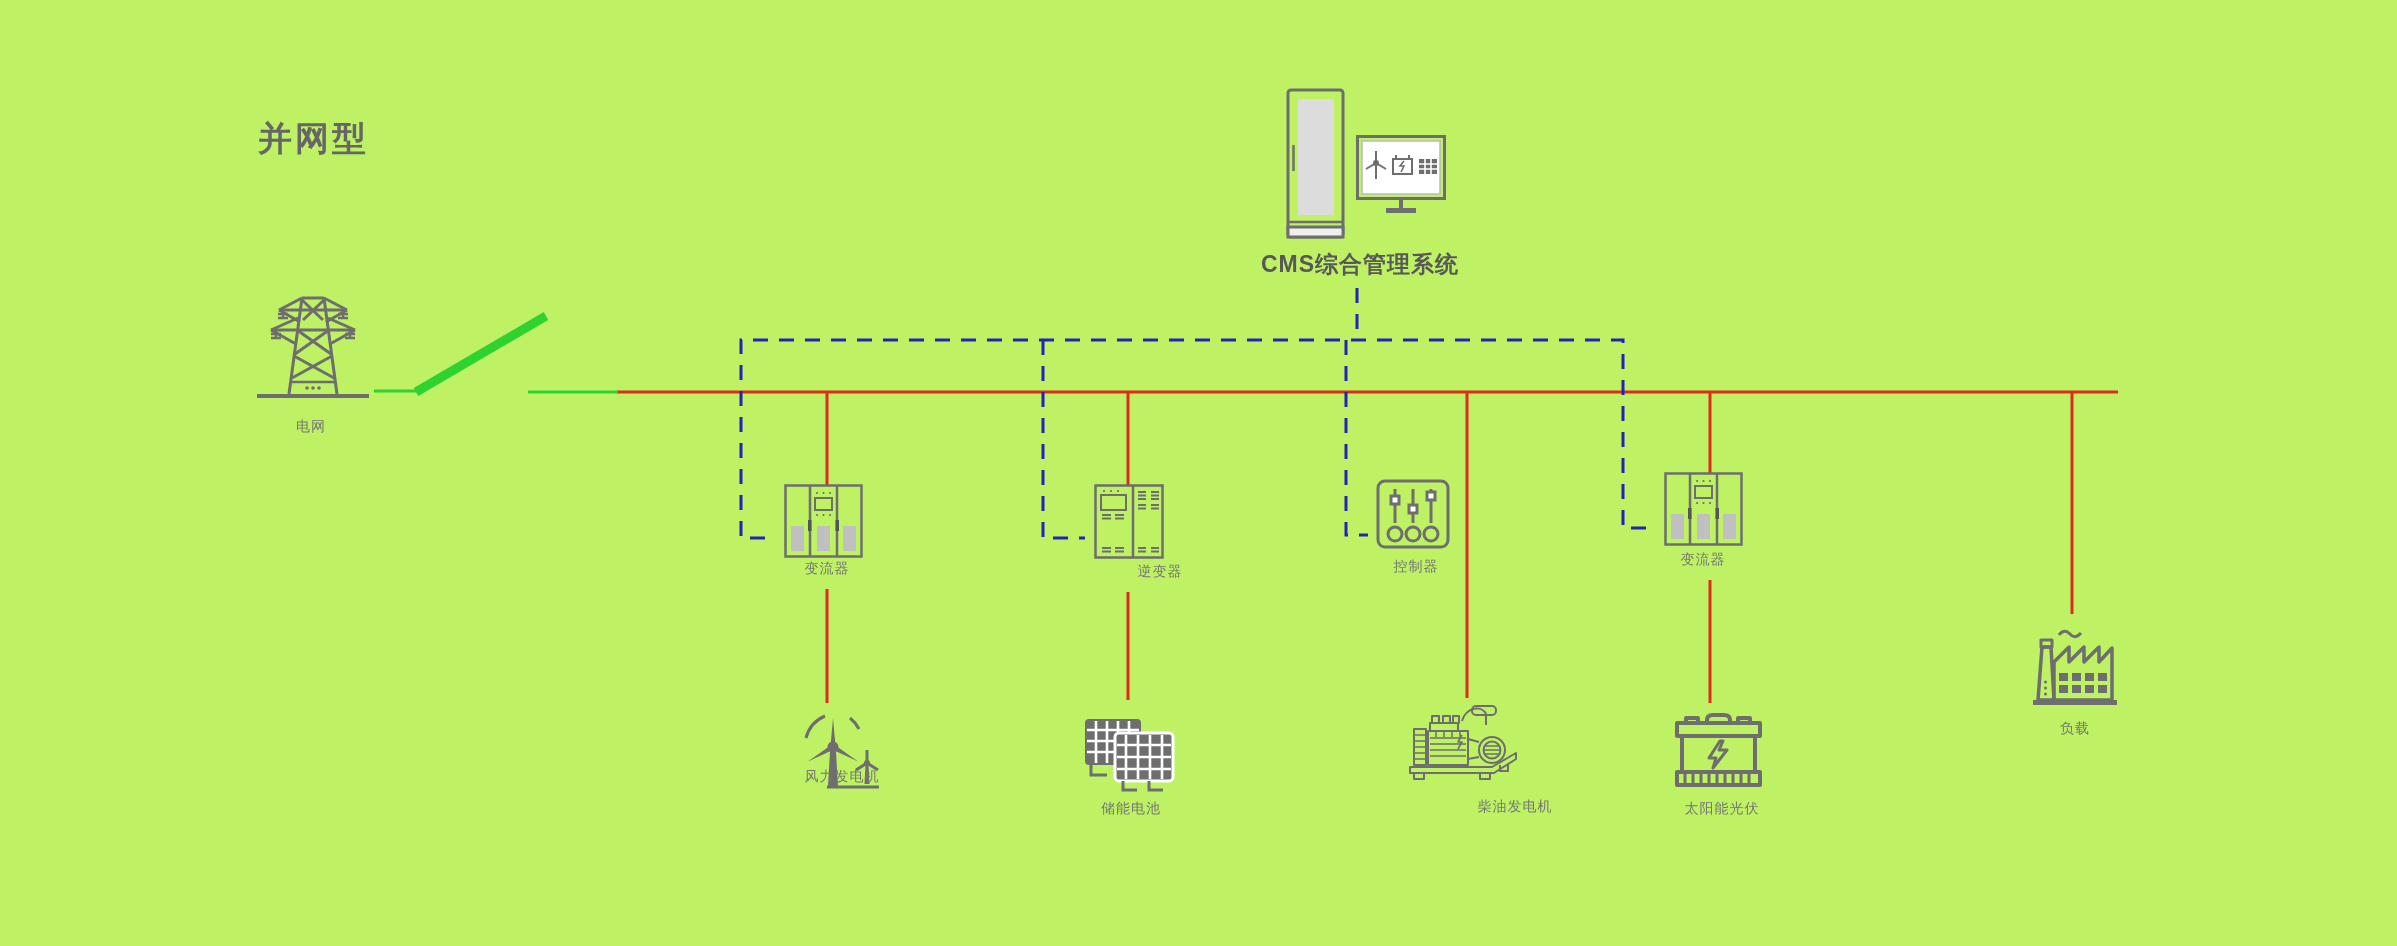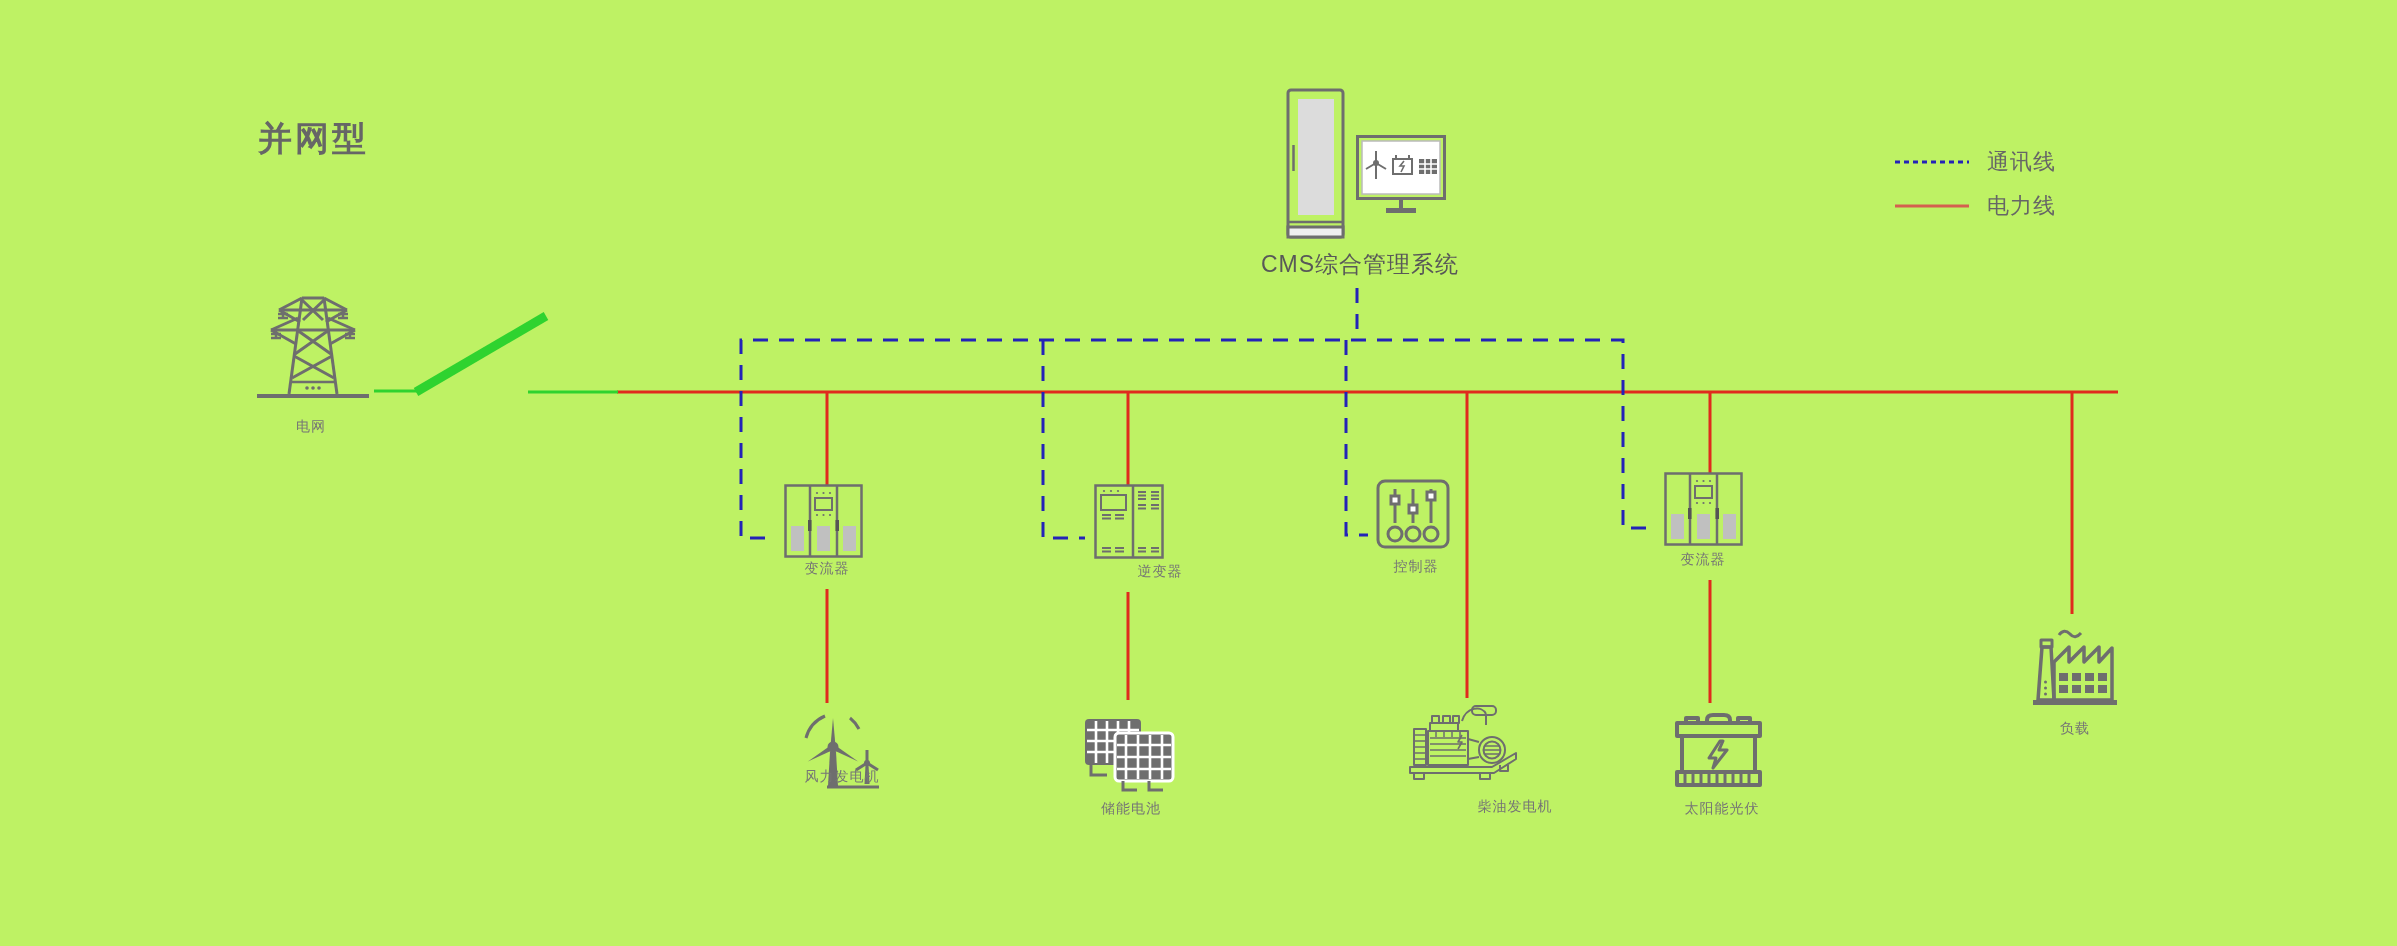--- a/index.html
+++ b/index.html
@@ -10,21 +10,21 @@
   html,body{margin:0;padding:0;background:#fff;}
   body{font-family:"Liberation Sans","DejaVu Sans",sans-serif;}
   .canvas{position:relative;width:2397px;height:946px;background:#bef264;overflow:hidden;}
   .wires{position:absolute;left:0;top:0;}
   .power line, .power path{stroke:var(--power);stroke-width:3;fill:none;}
   .switch line{stroke:var(--switch);fill:none;}
   .comm path, .comm line{stroke:var(--comm);stroke-width:3;fill:none;stroke-dasharray:15 11;}
   .icon{position:absolute;}
   .icon .ln{stroke:var(--icon);fill:none;}
   .lbl{position:absolute;transform:translateX(-50%);font-size:14px;color:var(--text);white-space:nowrap;letter-spacing:1px;}
-  .lbl.big{font-weight:normal;font-size:23px;color:#585858;letter-spacing:1px;}
+  .lbl.big{font-weight:bold;font-size:23px;color:#585858;letter-spacing:1px;}
   .title{position:absolute;left:258px;top:116px;font-size:34px;font-weight:bold;color:var(--title);letter-spacing:3px;}
   .legend{position:absolute;left:1893px;top:148px;display:flex;flex-direction:column;gap:16px;}
   .legend-row{display:flex;align-items:center;height:28px;}
   .legend-row span{margin-left:16px;font-size:22px;color:#666;letter-spacing:1px;}
   .swatch{display:block;}
 </style>
 </head>
 <body>
 
 <div class="canvas">
@@ -302,28 +302,14 @@
   <div class="lbl" style="left:827px;top:560px">变流器</div>
   <div class="lbl" style="left:1160px;top:563px">逆变器</div>
   <div class="lbl" style="left:1416px;top:558px">控制器</div>
   <div class="lbl" style="left:1703px;top:551px">变流器</div>
   <div class="lbl" style="left:842px;top:768px">风力发电机</div>
   <div class="lbl" style="left:1131px;top:800px">储能电池</div>
   <div class="lbl" style="left:1515px;top:798px">柴油发电机</div>
   <div class="lbl" style="left:1722px;top:800px">太阳能光伏</div>
   <div class="lbl" style="left:2075px;top:720px">负载</div>
 
-  <div class="legend">
-    <div class="legend-row">
-      <svg class="swatch" width="78" height="8">
-        <line x1="2" y1="4" x2="76" y2="4" stroke="var(--comm)" stroke-width="3" stroke-dasharray="5 4"></line>
-      </svg>
-      <span>通讯线</span>
-    </div>
-    <div class="legend-row">
-      <svg class="swatch" width="78" height="8">
-        <line x1="2" y1="4" x2="76" y2="4" stroke="var(--legend-power)" stroke-width="3"></line>
-      </svg>
-      <span>电力线</span>
-    </div>
-  </div>
 
 </div>
 
 </body></html>

